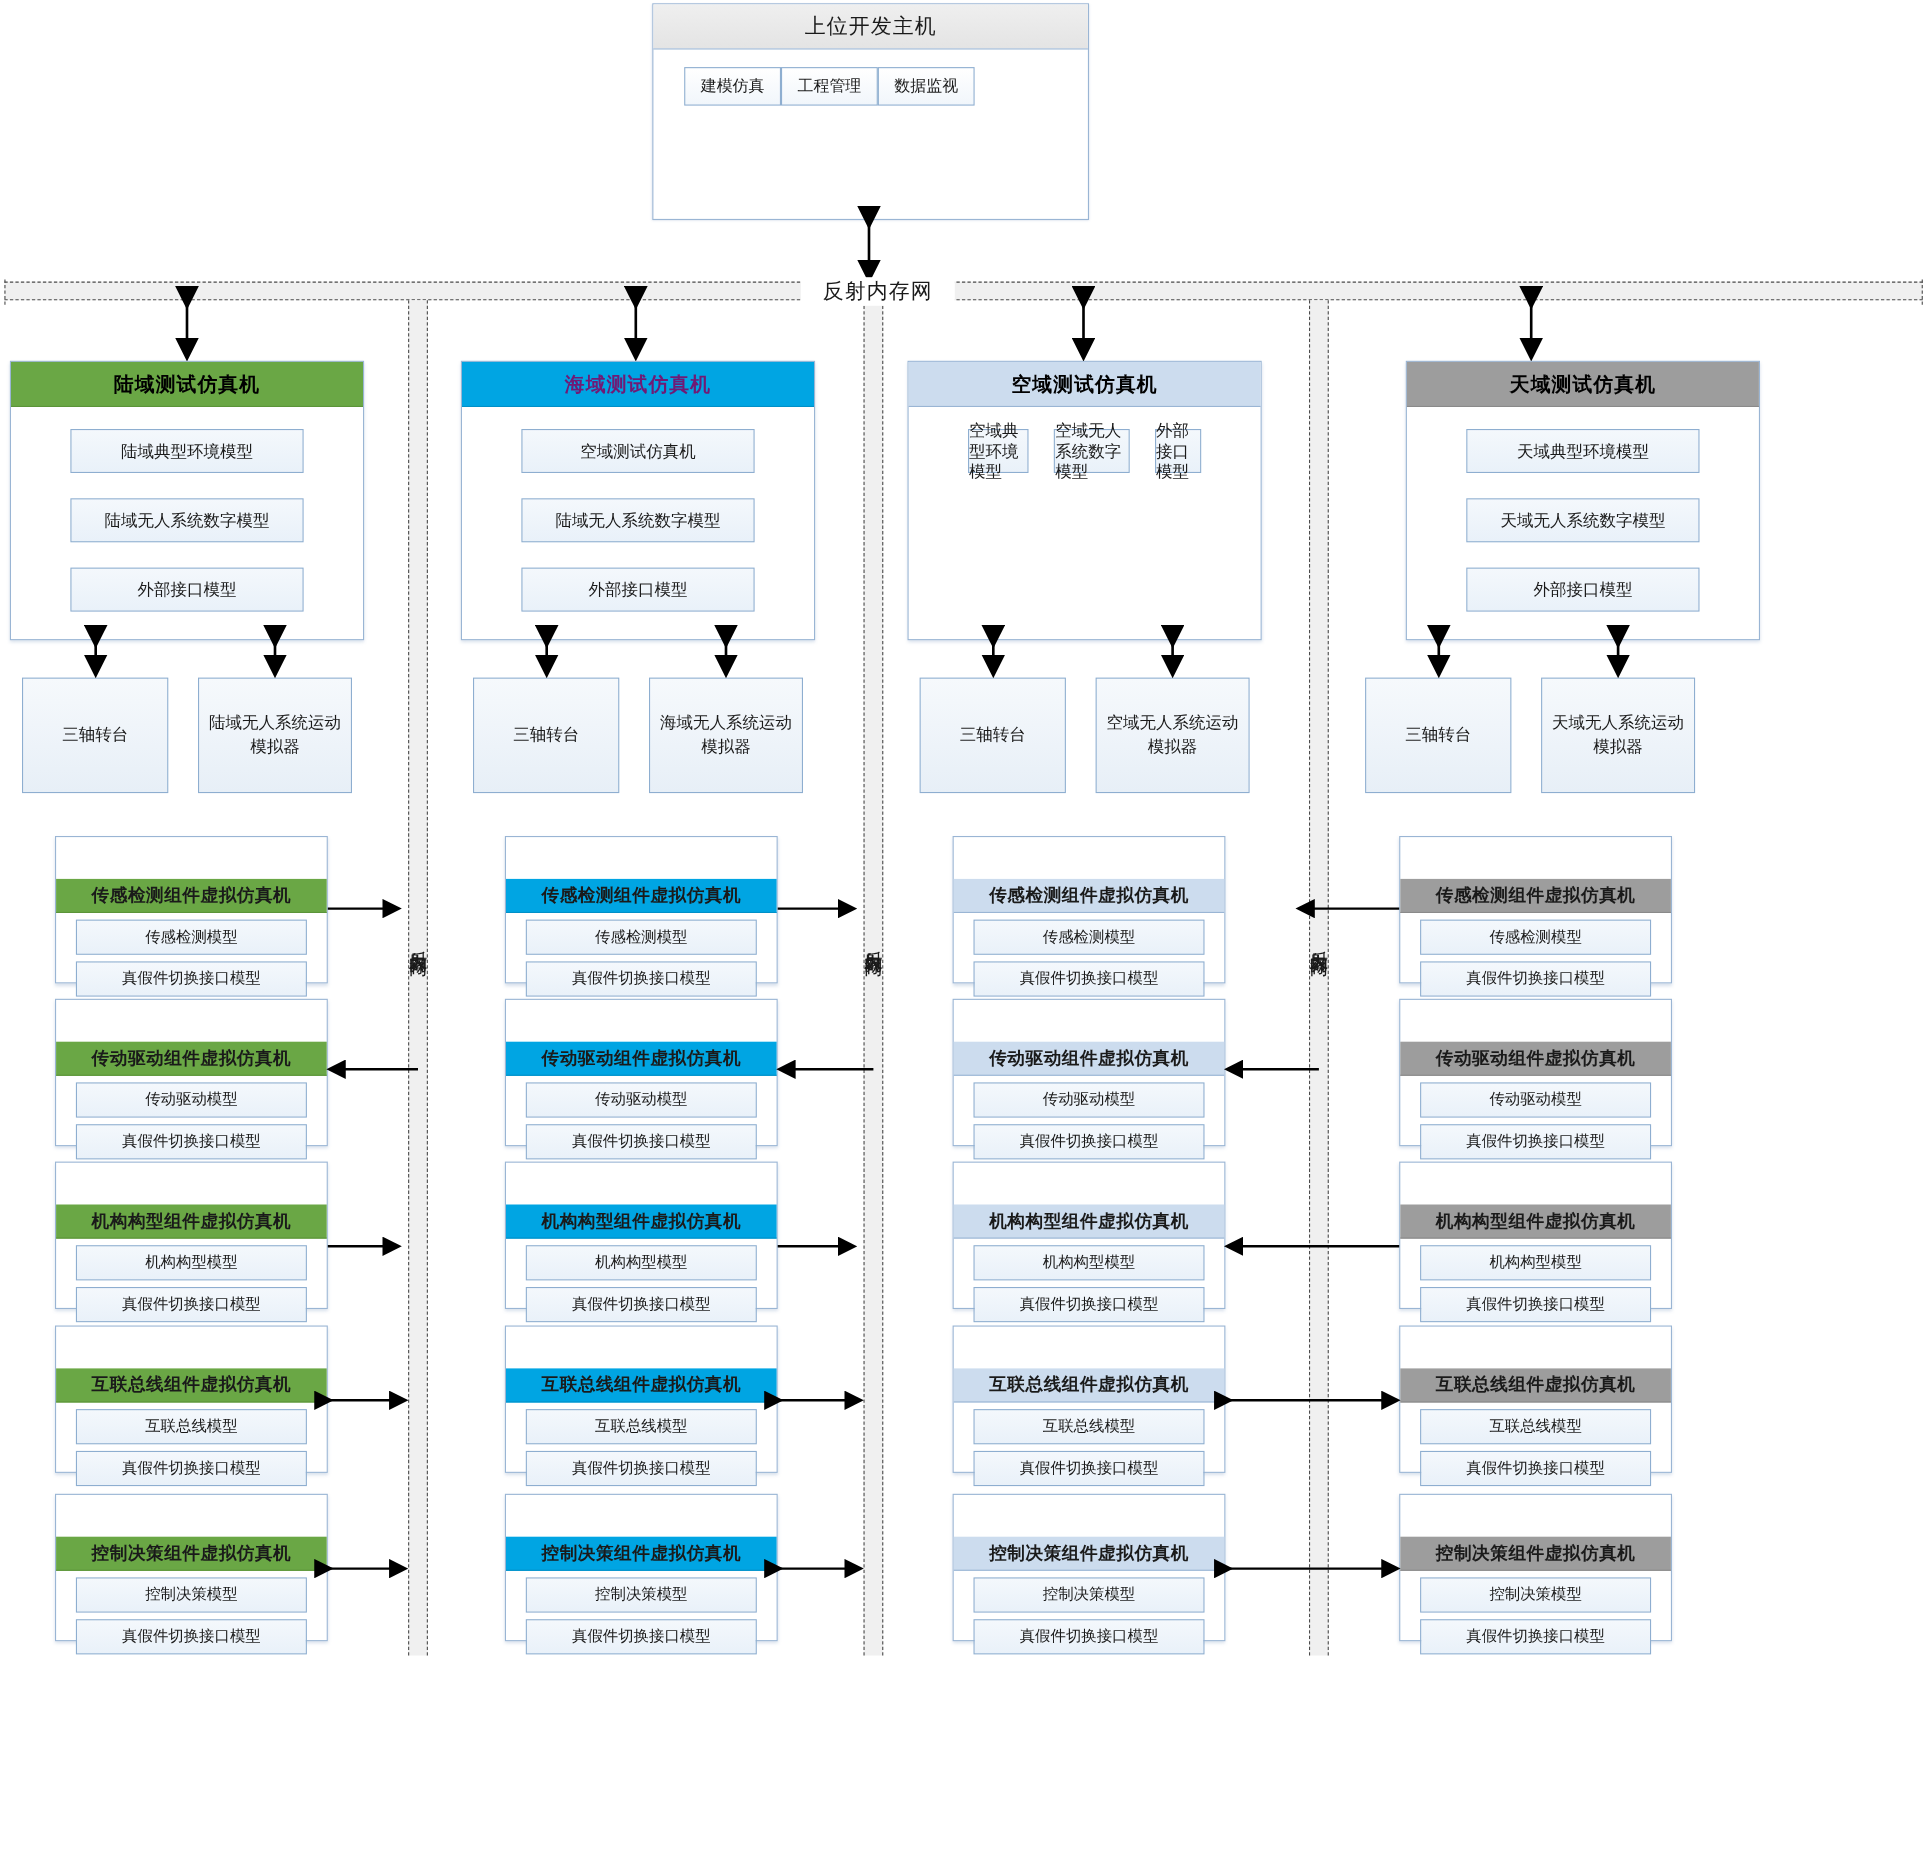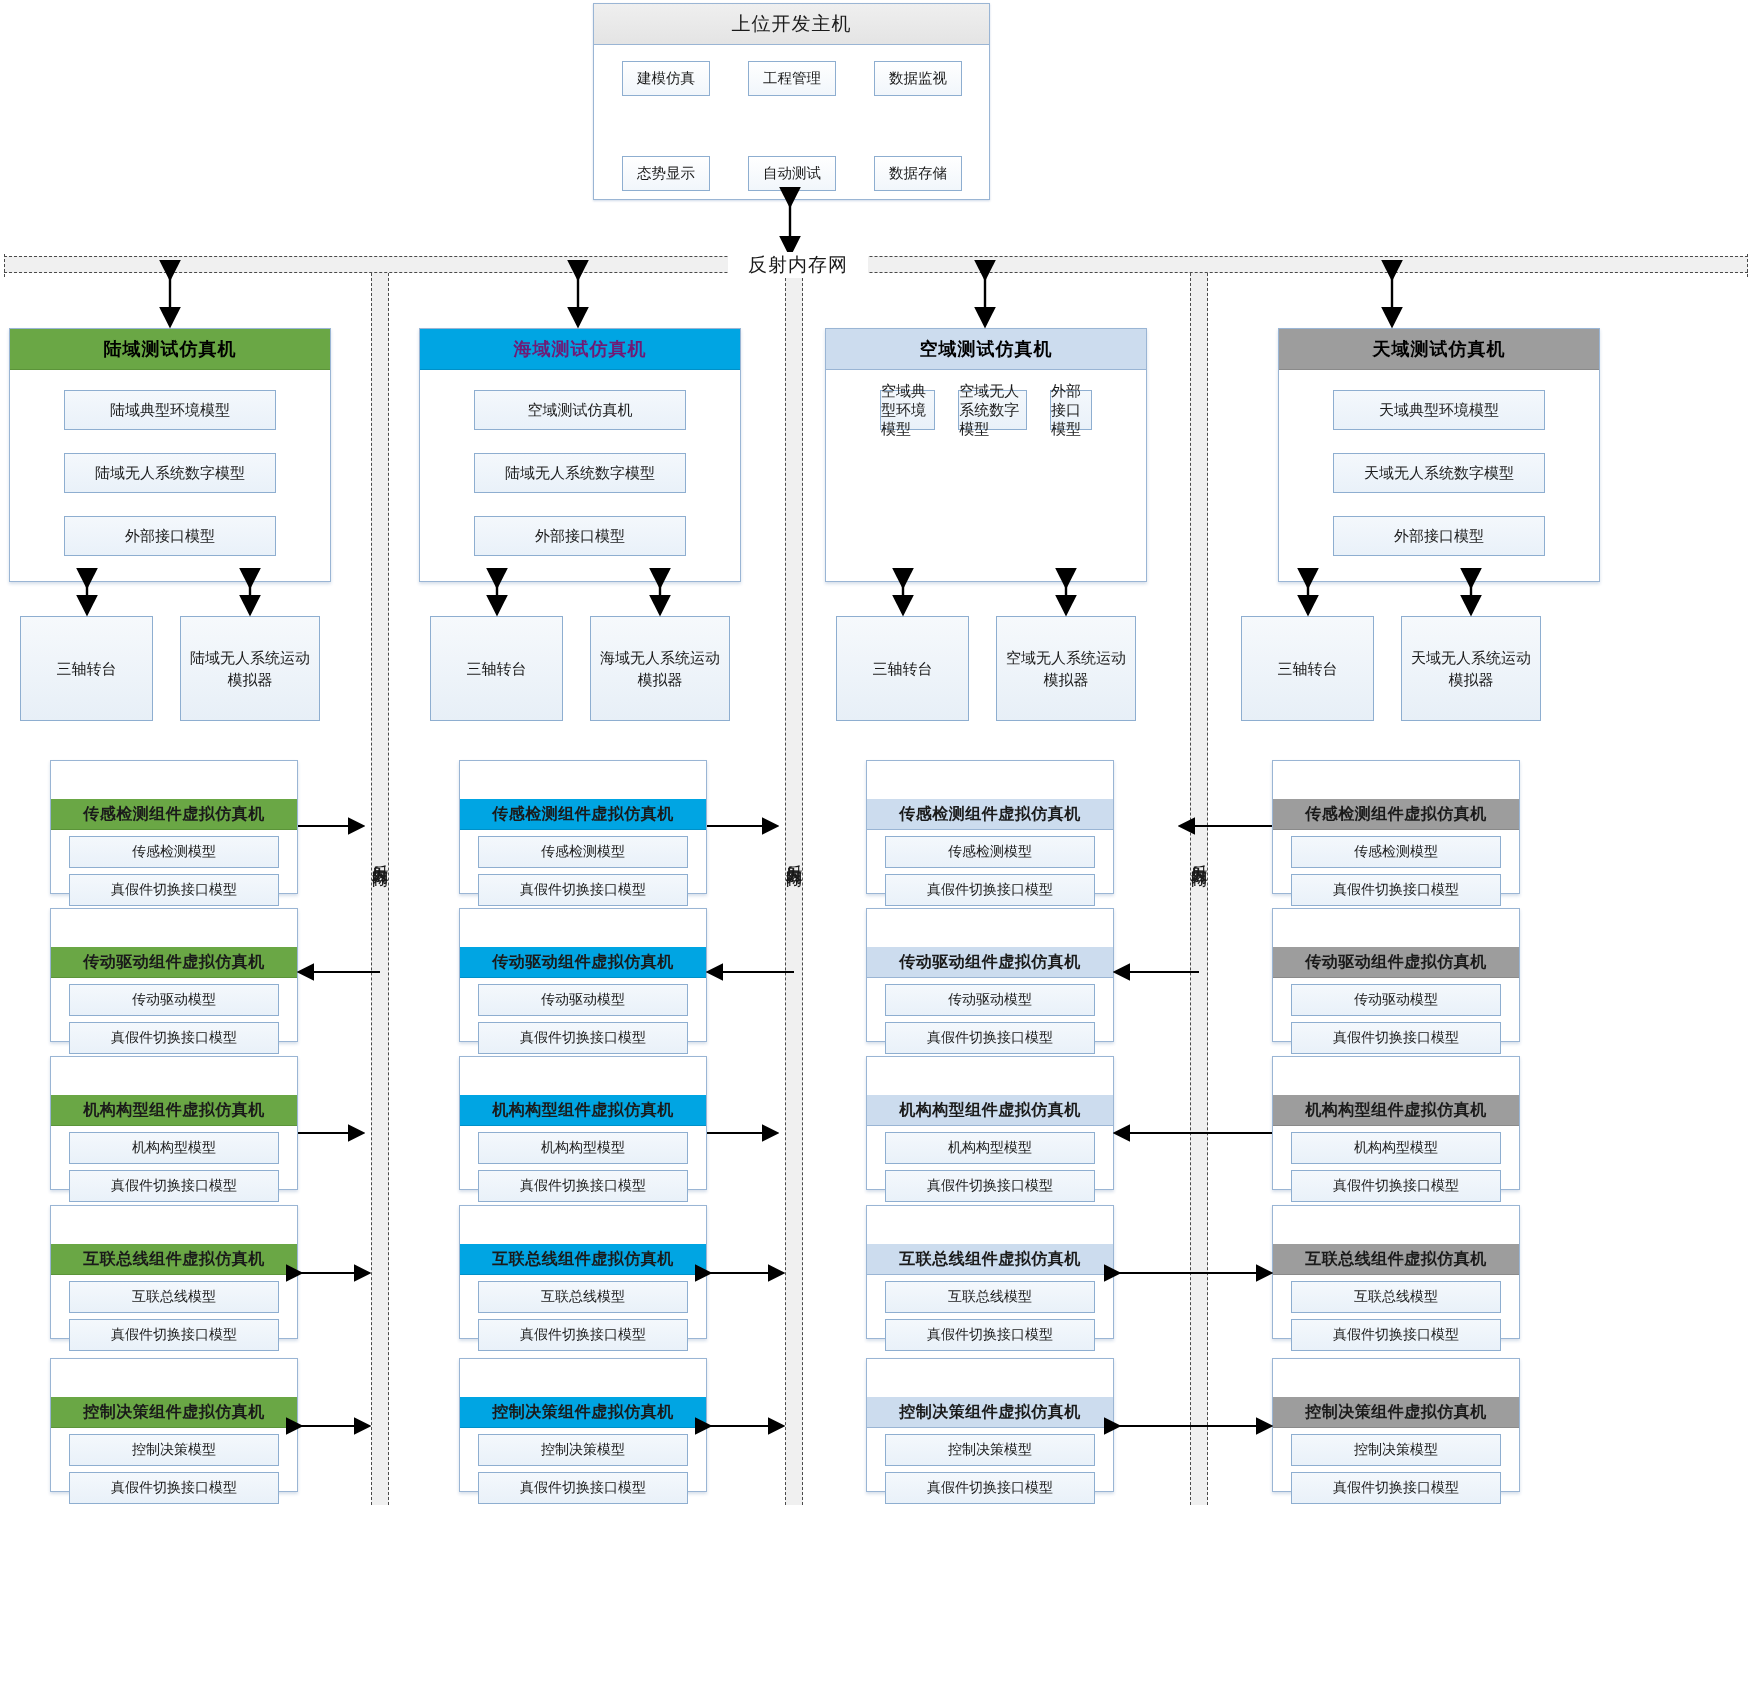--- a/index.html
+++ b/index.html
@@ -16,21 +16,21 @@
   #host-title{left:0;top:0;width:100%;height:41px;
         background:linear-gradient(#efefef,#e4e4e4);
         border-bottom:1px solid #9ab5d4;
         display:flex;align-items:center;justify-content:center;
         font-size:19px;letter-spacing:1px;}
   .hostbtn{width:86px;height:33px;border:1px solid #8eaed0;
         background:linear-gradient(#ffffff,#f1f6fb);
         display:flex;align-items:center;justify-content:center;
         font-size:14.5px;}
   #host-grid{left:28px;top:57px;width:340px;height:130px;
-        display:flex;flex-direction:column;justify-content:space-between;}
+        display:flex;flex-direction:row;justify-content:space-between;}
   .hostrow{display:flex;justify-content:space-between;}
 
   
   #bus{left:4px;top:256px;width:1744px;height:17px;
        background:#f0f0f0;border-top:1px dashed #4a4a4a;
        border-bottom:1px dashed #4a4a4a;}
   #bus::before{content:"";position:absolute;left:0;top:-3px;height:23px;
        border-left:1px dashed #4a4a4a;}
   #bus::after{content:"";position:absolute;right:0;top:-3px;height:23px;
        border-left:1px dashed #4a4a4a;}
@@ -86,25 +86,20 @@
 <body>
 
 <div class="abs" id="host">
   <div class="abs" id="host-title">上位开发主机</div>
   <div class="abs" id="host-grid">
     <div class="hostrow">
       <div class="hostbtn">建模仿真</div>
       <div class="hostbtn">工程管理</div>
       <div class="hostbtn">数据监视</div>
     </div>
-    <div class="hostrow">
-      <div class="hostbtn">态势显示</div>
-      <div class="hostbtn">自动测试</div>
-      <div class="hostbtn">数据存储</div>
-    </div>
   </div>
 </div>
 
 <div class="abs" id="bus"></div>
 <div class="abs" id="bus-label">反射内存网</div>
 
 <div class="abs vchan" style="left:371px;top:273px;height:1232px;"></div>
 <div class="abs vchan-label" style="left:367px;top:790px;height:130px;">反射内存网</div>
 
 <div class="abs vchan" style="left:785px;top:273px;height:1232px;"></div>

